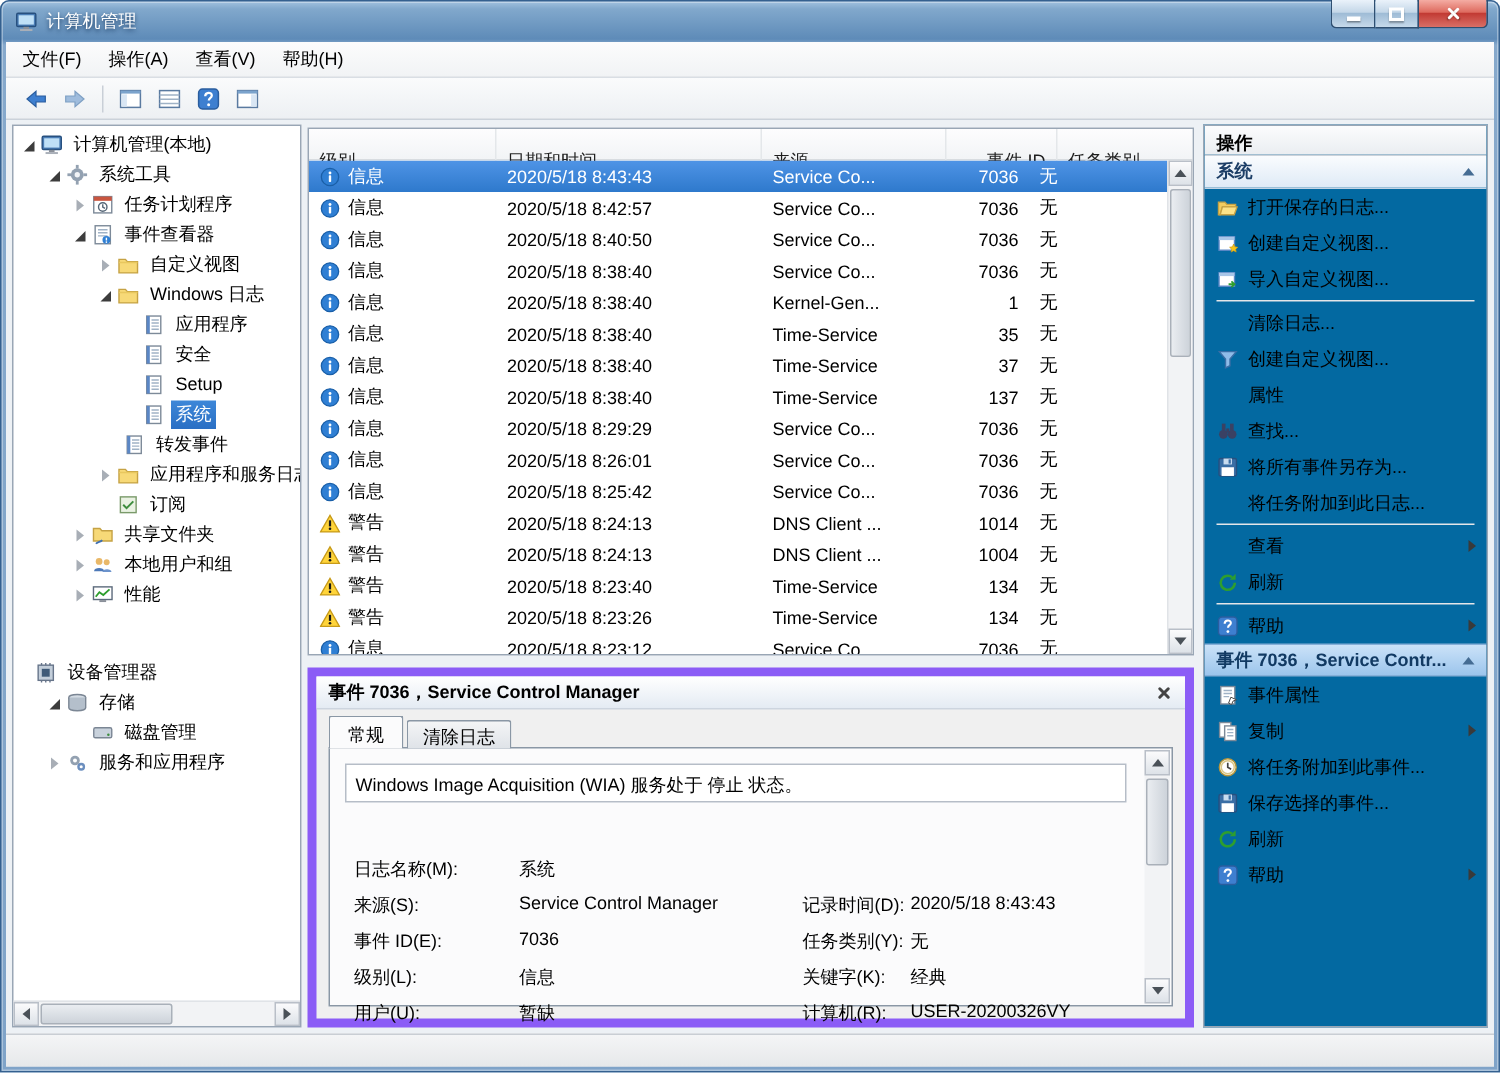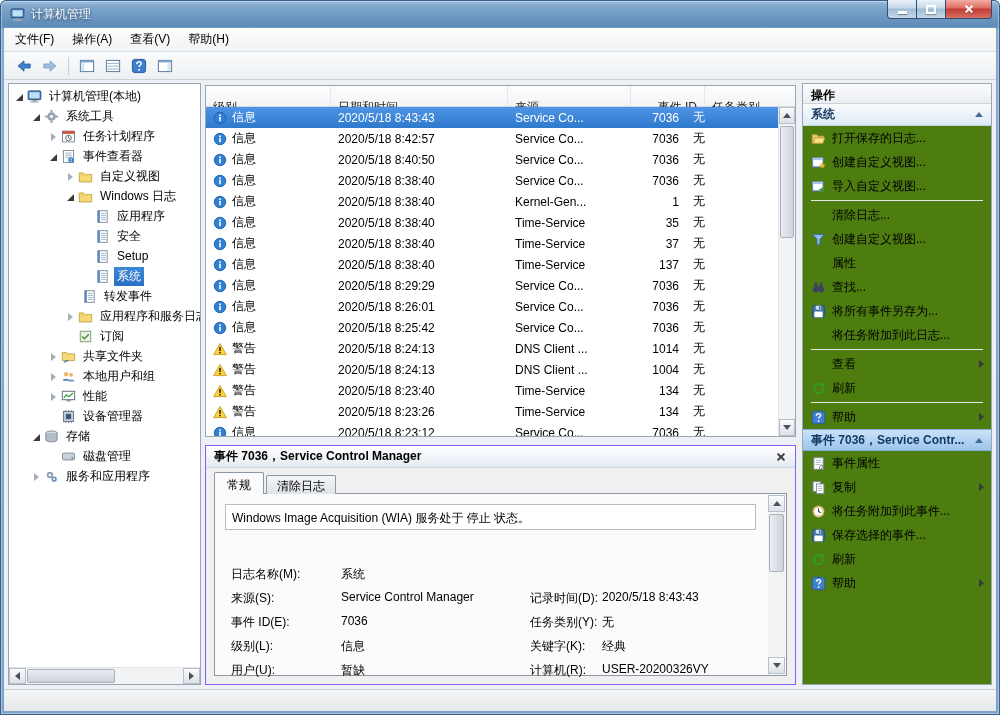--- a/index.html
+++ b/index.html
@@ -78,40 +78,40 @@
 .tri-left{width:0;height:0;border-top:4px solid transparent;border-bottom:4px solid transparent;border-right:5px solid #4A5158;}
 .tri-right{width:0;height:0;border-top:4px solid transparent;border-bottom:4px solid transparent;border-left:5px solid #4A5158;}
 .hscroll{position:absolute;left:0;right:0;bottom:0;height:17px;background:#F2F3F5;border-top:1px solid #E0E3E7;}
 .hs-btn{position:absolute;top:0;bottom:0;width:17px;background:linear-gradient(#FBFBFC,#DDE2E8);
   border:1px solid #B9BFC8;display:flex;align-items:center;justify-content:center;}
 .hs-btn.left{left:0;} .hs-btn.right{right:0;}
 .hs-thumb{position:absolute;top:1px;bottom:1px;left:18px;width:88px;
   background:linear-gradient(#EAEDF1,#CDD3DA);border:1px solid #A9B0B9;border-radius:2px;}
 
 
-.detail-panel{position:absolute;left:201px;top:365px;width:591px;bottom:4px;background:#F0F0F0;border:1px solid #8b5cf6;}
+.detail-panel{position:absolute;left:201px;top:365px;width:591px;bottom:4px;background:#F0F0F0;border:6px solid #8b5cf6;}
 .dp-header{position:absolute;left:0;right:0;top:0;height:22px;background:linear-gradient(#FFFFFF,#E4EBF3);
   border-bottom:1px solid #CDD5DF;display:flex;align-items:center;padding:0 8px;font-weight:bold;}
 .dp-close{position:absolute;right:6px;top:3px;width:16px;height:16px;display:flex;align-items:center;justify-content:center;}
 .dp-tabs{position:absolute;left:8px;top:26px;display:flex;gap:2px;z-index:3;align-items:flex-end;height:22px;}
 .tab{height:19px;padding:2px 10px;border:1px solid #8A97A5;border-bottom:none;border-radius:2px 2px 0 0;
   background:linear-gradient(#F4F5F6,#DFE3E8);}
 .tab.active{height:22px;padding:4px 12px;background:#FBFBFC;}
 .dp-content{position:absolute;left:8px;right:8px;top:47px;bottom:8px;background:#FBFBFC;border:1px solid #8A97A5;}
 .dp-msg{position:absolute;left:10px;top:10px;right:30px;height:26px;background:#fff;border:1px solid #B6BDC7;
   padding:5px 6px;white-space:nowrap;overflow:hidden;}
 .dp-fields{position:absolute;left:10px;top:72px;right:30px;}
 .field-row{height:24px;position:relative;}
 .f-label{position:absolute;left:6px;white-space:nowrap;}
 .f-value{position:absolute;left:116px;white-space:nowrap;}
 .f-label.l2{left:305px;} .f-value.v2{left:377px;}
 .dp-scroll{right:1px;top:1px;bottom:1px;}
 
 
-.actions-panel{position:absolute;left:798px;width:190px;top:3px;bottom:4px;background:#4d7c0f;border:1px solid #99A6B5;overflow:hidden;}
+.actions-panel{position:absolute;left:798px;width:190px;top:3px;bottom:4px;background:#0369a1;border:1px solid #99A6B5;overflow:hidden;}
 .ap-title{height:20px;background:linear-gradient(#FBFCFD,#EAEDF1);border-bottom:1px solid #CBD2DA;font-weight:bold;padding:3px 8px;}
 .ap-header{height:22px;display:flex;align-items:center;padding:0 8px;position:relative;
   background:linear-gradient(#FAFCFE,#DEEAF6);border-bottom:1px solid #C2D3E4;font-weight:bold;color:#1C3E66;}
 .ap-header.hl{background:linear-gradient(#CBE2F8,#9CC5EC);border-top:1px solid #86AFD8;border-bottom:1px solid #86AFD8;color:#123A63;}
 .chev{position:absolute;right:8px;width:0;height:0;border-left:4px solid transparent;border-right:4px solid transparent;border-bottom:5px solid #456C93;}
 .ap-item{height:24px;display:flex;align-items:center;gap:6px;padding:0 8px;position:relative;white-space:nowrap;}
 .ap-sep{border-top:1px solid #E4E6E9;margin:2px 8px;}
 .sub{position:absolute;right:7px;width:0;height:0;border-top:4px solid transparent;border-bottom:4px solid transparent;border-left:5px solid #3A3A3A;}
 </style>
 </head>
@@ -396,21 +396,21 @@
               <span class="exp exp-closed"></span>
               <span class="ico">
                 <svg viewBox="0 0 16 16">
                   <rect x="1.4" y="2.4" width="13.2" height="9" fill="#fff" stroke="#5D6B7C"></rect>
                   <polyline points="3,9.4 5.6,6.2 8.4,8.2 12.8,4.2" stroke="#2E9E2E" fill="none" stroke-width="1.3"></polyline>
                   <rect x="5.6" y="11.8" width="4.8" height="1.4" fill="#8A9099"></rect>
                 </svg>
               </span>
               <span class="tree-label">性能</span>
             </div>
-            <div class="tree-row" style="padding-left: 38px;">
+            <div class="tree-row" style=" margin-top: 32px;">
               <span class="exp"></span>
               <span class="ico">
                 <svg viewBox="0 0 16 16">
                   <rect x="2.6" y="2.6" width="10.8" height="10.8" fill="#C3CEDA" stroke="#67758A"></rect>
                   <rect x="5.2" y="5.2" width="5.6" height="5.6" fill="#3F5A78"></rect>
                   <line x1="5" y1="1" x2="5" y2="2.6" stroke="#67758A"></line>
                   <line x1="8" y1="1" x2="8" y2="2.6" stroke="#67758A"></line>
                   <line x1="11" y1="1" x2="11" y2="2.6" stroke="#67758A"></line>
                   <line x1="5" y1="13.4" x2="5" y2="15" stroke="#67758A"></line>
                   <line x1="8" y1="13.4" x2="8" y2="15" stroke="#67758A"></line>

